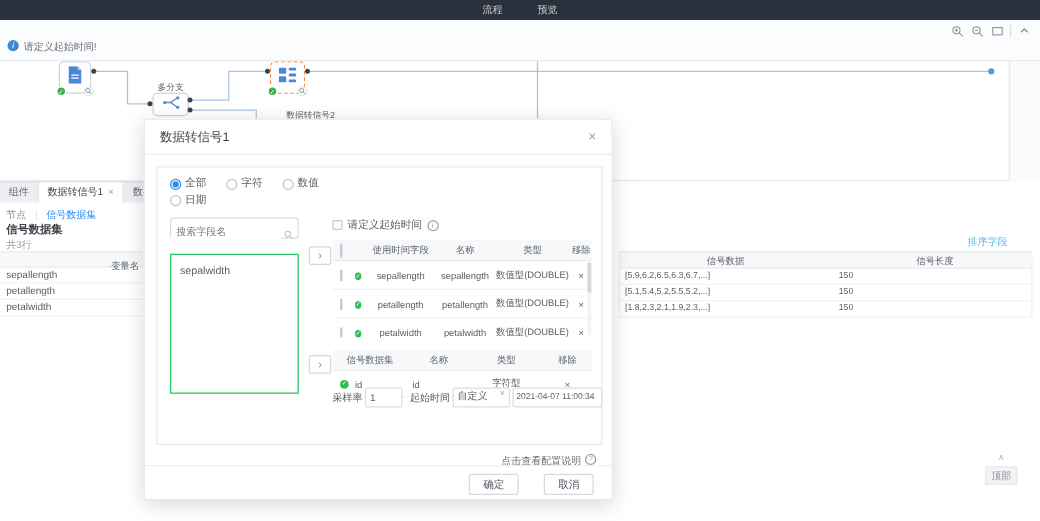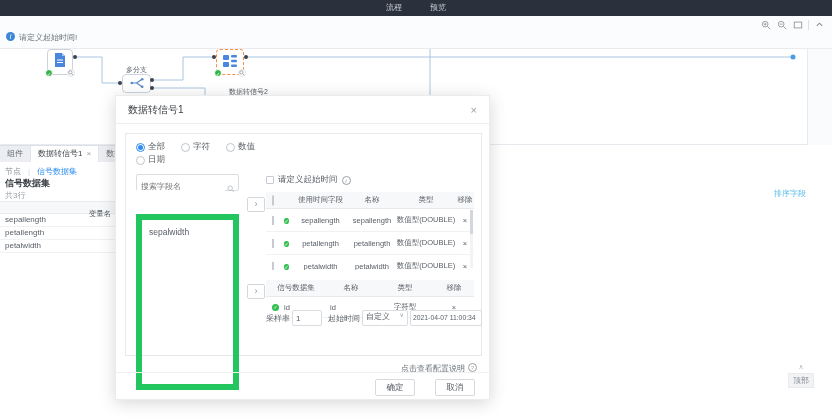--- a/index.html
+++ b/index.html
@@ -61,21 +61,21 @@
 #modal-panel{position:absolute;left:9px;top:37px;width:357px;height:223px;border:1px solid #e7e9ec}
 .radio-row{position:absolute;left:10px;display:flex;gap:16px;align-items:center}
 .radio-item{display:flex;align-items:center;gap:3px;cursor:pointer}
 .radio{width:9px;height:9px;border:1px solid #c0c5cb;border-radius:50%;background:#fff}
 .radio.on{border-color:#2d8cf0}
 .radio.on::after{content:"";display:block;width:5px;height:5px;margin:1px;border-radius:50%;background:#2d8cf0}
 .radio-lbl{font-size:8.5px;color:#5a6067}
 #search-box{position:absolute;left:10px;top:40px;width:103px;height:17px;border:1px solid #d9dde2;border-radius:2px}
 #search-box input{width:88px;height:15px;border:0;outline:0;font-size:8px;color:#5a6067;padding-left:4px;font-family:Liberation Sans, sans-serif}
 #search-box .mag{position:absolute;right:3px;top:3.5px}
-#field-list{position:absolute;left:10px;top:80px;width:103px;height:176px;border:6px solid #22c55e}
+#field-list{position:absolute;left:10px;top:69px;width:103px;height:112px;border:1px solid #22c55e}
 .list-item{font-size:8.5px;color:#5a6067;padding:7px 0 0 7px;cursor:pointer}
 .transfer{position:absolute;left:121px;width:18px;height:15px;border:1px solid #d4d8dd;border-radius:2px;text-align:center;line-height:13px;font-size:9px;color:#8a9097;cursor:pointer;background:#fff}
 .cb{width:8px;height:8px;border:1px solid #c6cbd1;border-radius:1px;background:#fff;flex:none;cursor:pointer}
 #use-time{position:absolute;left:140px;top:40px;display:flex;align-items:center;gap:4px}
 #use-time .lbl{font-size:8.5px;color:#5a6067}
 .info-circle{width:9px;height:9px;border:1px solid #9aa0a6;border-radius:50%;font-size:6px;line-height:8px;text-align:center;color:#9aa0a6;font-style:italic}
 .mtable{position:absolute;left:140px;width:208px;overflow:hidden}
 .mtable .hrow{display:flex;align-items:center;height:17px;background:#f7f8fa;border-bottom:1px solid #e7e9ec}
 .mtable .hcell{font-size:7.5px;color:#5c6269;text-align:center}
 .mtable .rrow{display:flex;align-items:center;height:23px;border-bottom:1px solid #f0f1f3;background:#fff}
@@ -229,20 +229,38 @@
   <div id="section-title">信号数据集</div>
   <div id="row-count">共3行</div>
   <div id="var-table">
     <div class="thead"><span>变量名</span></div>
     <div class="trow">sepallength</div>
     <div class="trow">petallength</div>
     <div class="trow">petalwidth</div>
   </div>
 
   <a id="detail-link">排序字段</a>
+  <div id="sig-table">
+    <div class="thead">
+      <div class="c1">信号数据</div>
+      <div class="c2">信号长度</div>
+    </div>
+    <div class="trow">
+      <div class="c1">[5.9,6.2,6.5,6.3,6.7,...]</div>
+      <div class="c2">150</div>
+    </div>
+    <div class="trow">
+      <div class="c1">[5.1,5.4,5.2,5.5,5.2,...]</div>
+      <div class="c2">150</div>
+    </div>
+    <div class="trow">
+      <div class="c1">[1.8,2.3,2.1,1.9,2.3,...]</div>
+      <div class="c2">150</div>
+    </div>
+  </div>
   <div id="backtop">
     <div class="arrow">∧</div>
     <div class="lbl">顶部</div>
   </div>
 
   <div id="modal">
     <div id="modal-header">
       <span id="modal-title">数据转信号1</span>
       <span id="modal-close">×</span>
     </div>

